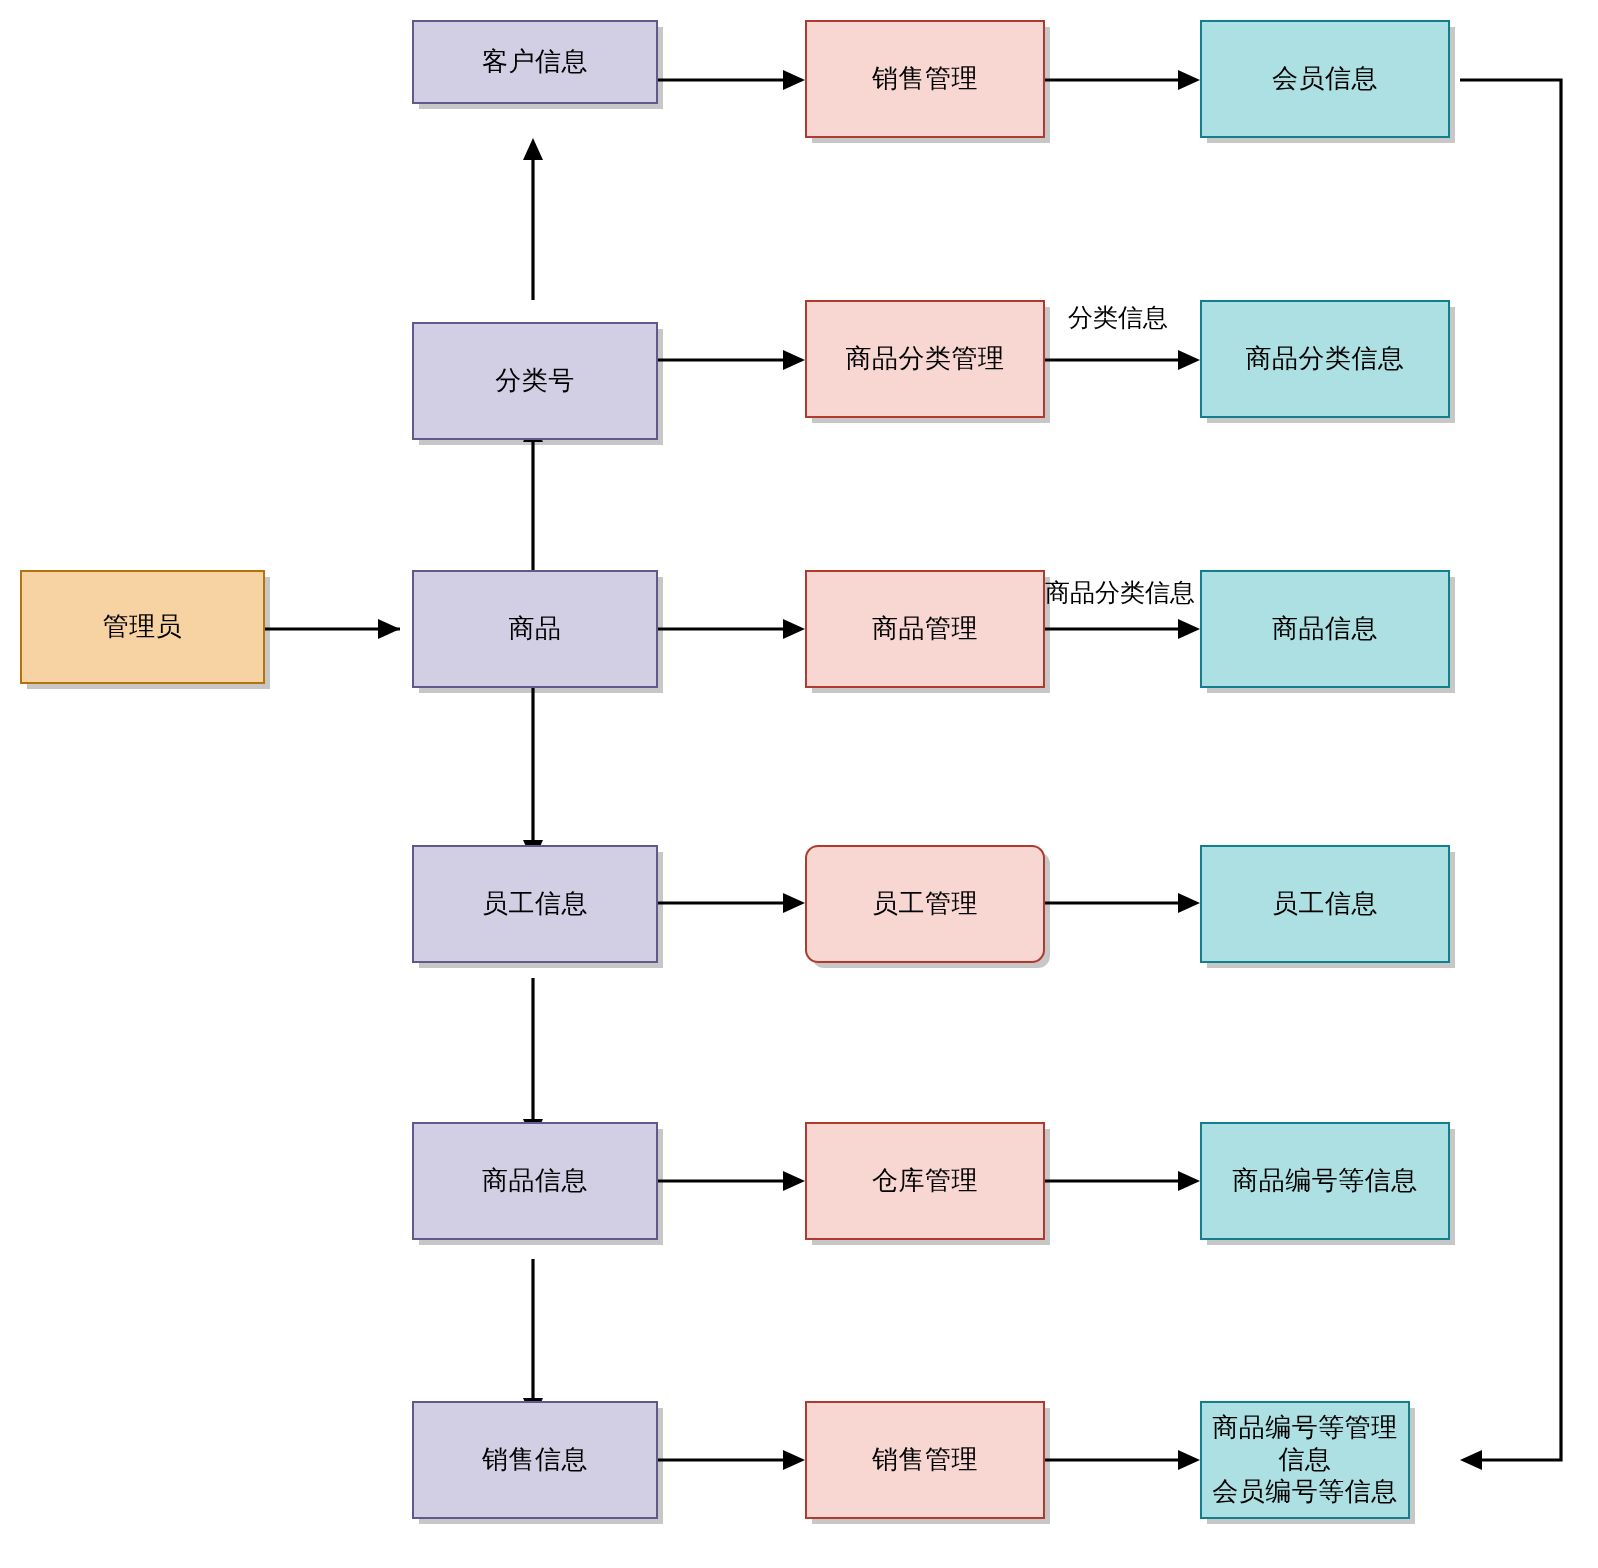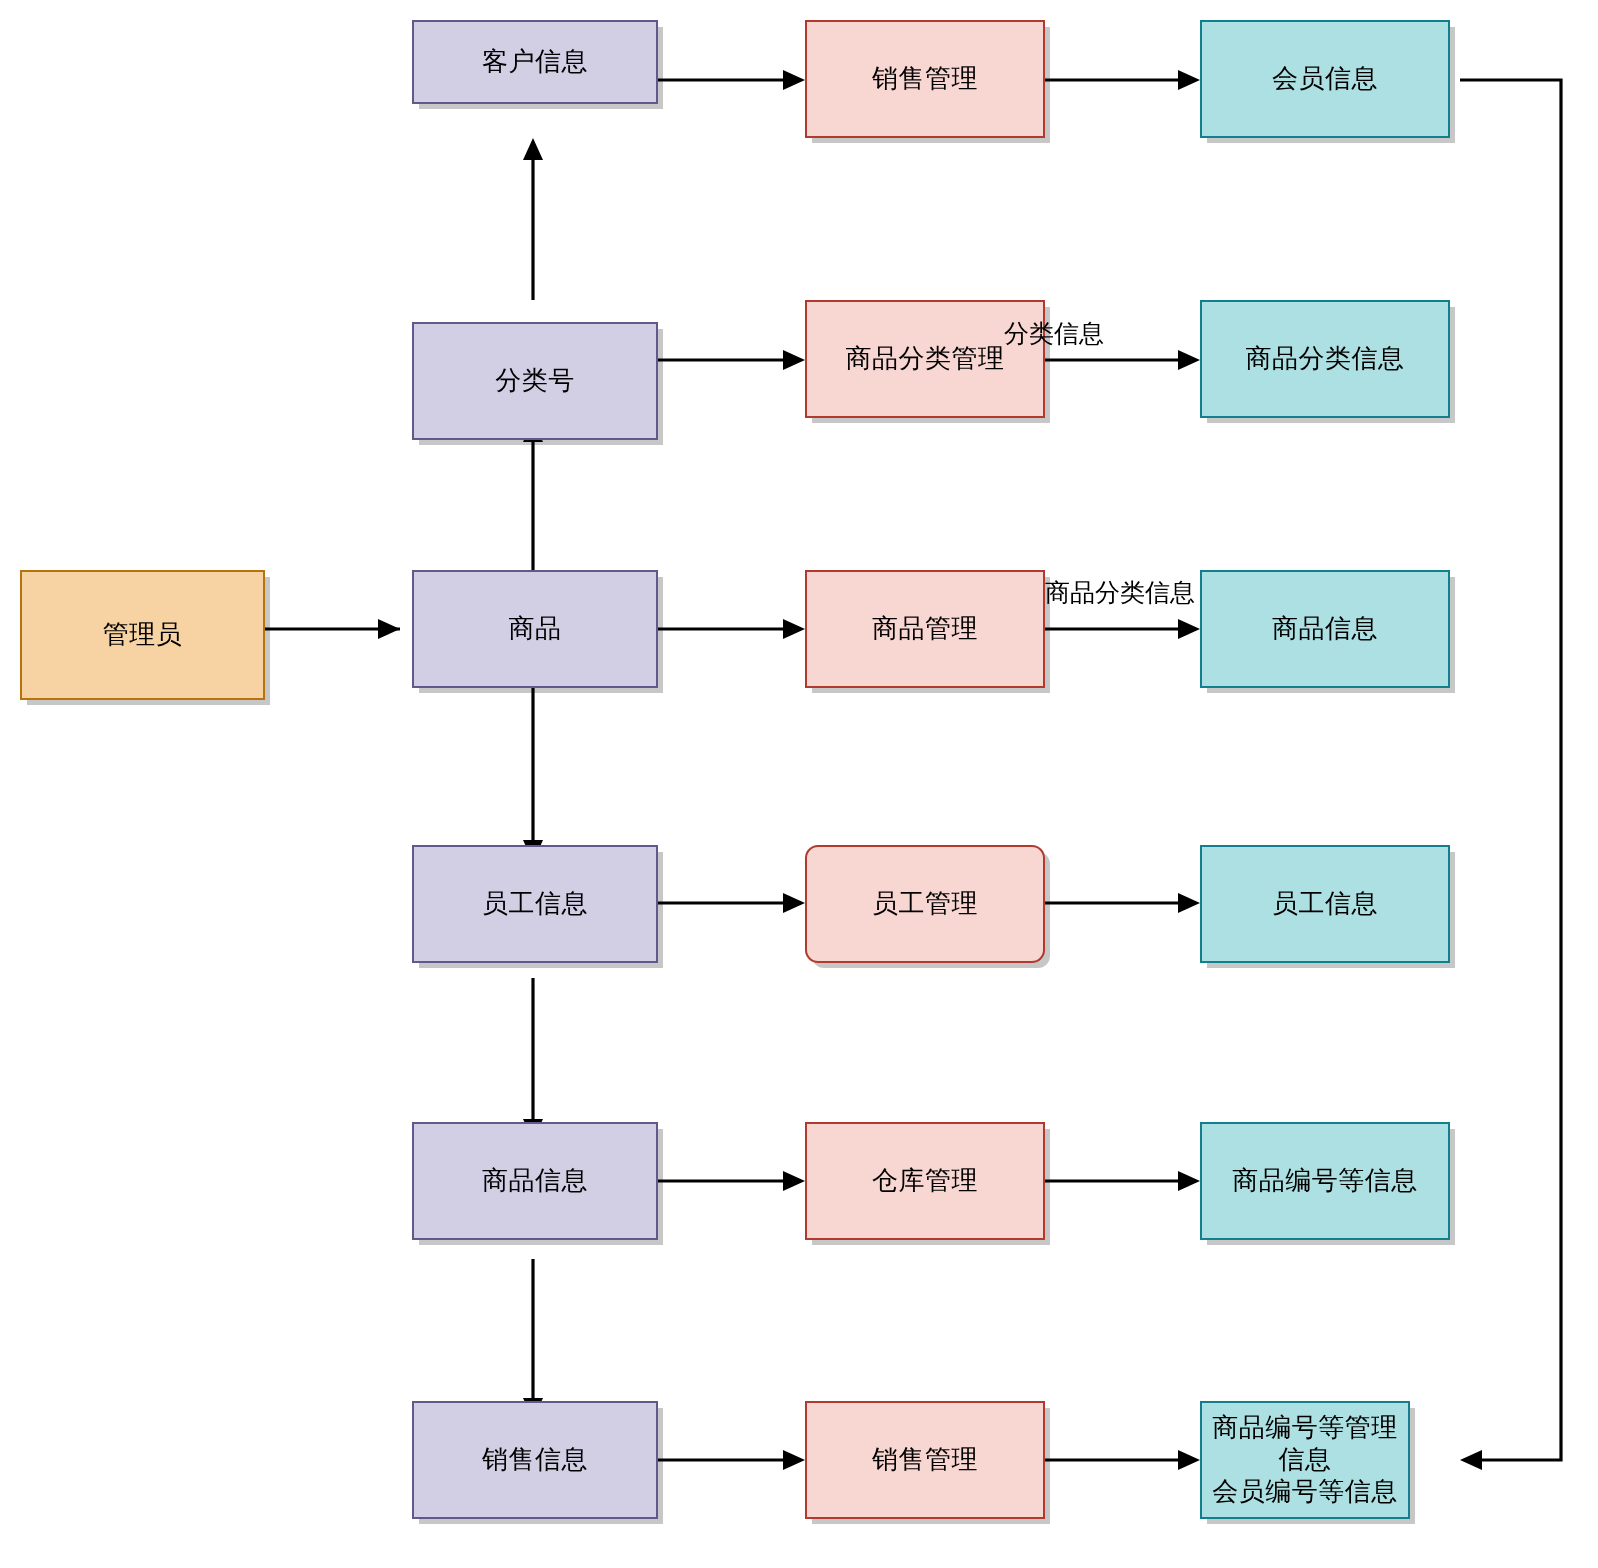--- a/index.html
+++ b/index.html
@@ -166,21 +166,21 @@
       <line x1="1045" y1="1460" x2="1183" y2="1460"></line>
       <polygon class="ahead" points="1200,1460 1178,1450 1178,1470"></polygon>
     </g>
 
     <g>
       <path d="M 1460 80 L 1561 80 L 1561 1460 L 1477 1460"></path>
       <polygon class="ahead" points="1460,1460 1482,1450 1482,1470"></polygon>
     </g>
   </svg>
 
-  <div class="node actor" style="left:20px;top:570px;width:245px;height:130px;">管理员</div>
+  <div class="node actor" style="left:20px;top:570px;width:245px;height:114px;">管理员</div>
 
   <div class="node entity" style="left:412px;top:20px;width:246px;height:84px;">客户信息</div>
 
   <div class="node entity" style="left:412px;top:300px;width:246px;height:118px;margin-top:22px;">分类号</div>
 
   <div class="node entity" style="left:412px;top:570px;width:246px;height:118px;">商品</div>
 
   <div class="node entity" style="left:412px;top:845px;width:246px;height:118px;">员工信息</div>
 
   <div class="node entity" style="left:412px;top:1122px;width:246px;height:118px;">商品信息</div>
@@ -205,17 +205,17 @@
 
   <div class="node store" style="left:1200px;top:570px;width:250px;height:118px;">商品信息</div>
 
   <div class="node store" style="left:1200px;top:845px;width:250px;height:118px;">员工信息</div>
 
   <div class="node store" style="left:1200px;top:1122px;width:250px;height:118px;">商品编号等信息</div>
 
   <div class="node store" style="left:1200px;top:1401px;width:210px;height:118px;">商品编号等管理信息
 会员编号等信息</div>
 
-  <div class="edge-label" style="left:1004px;top:305px;margin-top:16px;">分类信息</div>
+  <div class="edge-label" style="left:1068px;top:305px;">分类信息</div>
 
   <div class="edge-label" style="left:1045px;top:580px;">商品分类信息</div>
 
 </div>
 
 </body></html>

